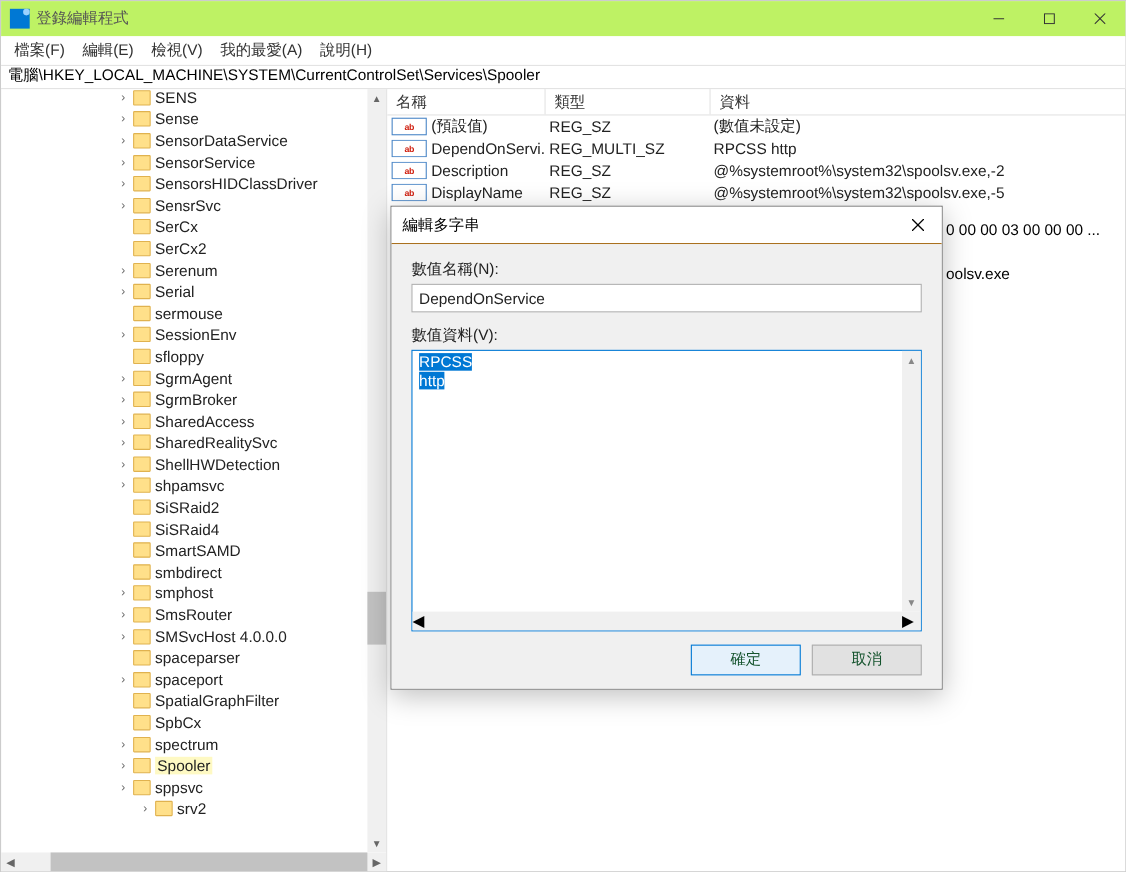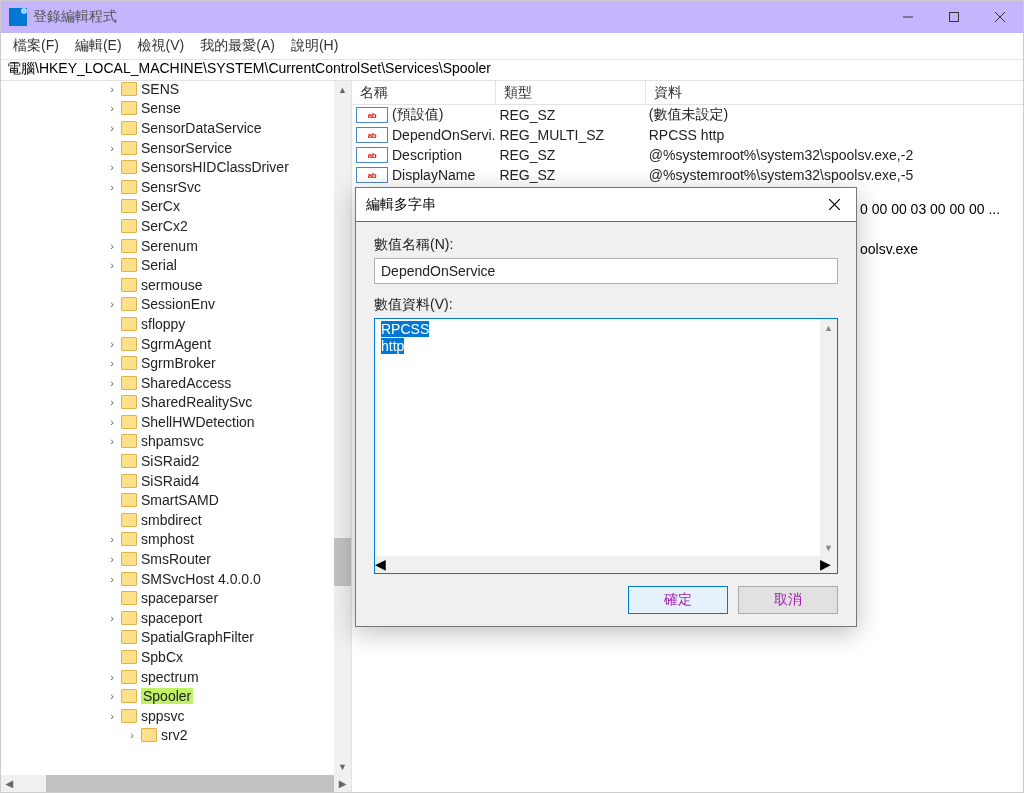--- a/index.html
+++ b/index.html
@@ -1,37 +1,37 @@
 <!DOCTYPE html>
 <html><head>
 <meta charset="utf-8">
 <style>
   * { box-sizing: border-box; margin: 0; padding: 0; font-family: "Microsoft JhengHei", "Segoe UI", sans-serif; font-size: 14px; }
   html, body { width: 1024px; height: 793px; overflow: hidden; background: #fff; }
   .window { width: 1024px; height: 793px; border: 1px solid #ccc; display: flex; flex-direction: column; background: #fff; }
-  .titlebar { height: 32px; background: #c4b5fd; display: flex; align-items: center; padding-left: 8px; }
+  .titlebar { height: 32px; background: #bef264; display: flex; align-items: center; padding-left: 8px; }
   .titlebar .appicon { width: 18px; height: 18px; background: #0078d4; display: inline-flex; align-items: center; justify-content: center; margin-right: 6px; position: relative; }
   .titlebar .appicon::after { content: ""; width:6px; height:6px; background:#9bd2ff; position:absolute; top:0; right:0; border-radius:50%; }
   .titlebar .title { color: #555; font-size: 14px; }
   .winctrls { margin-left: auto; display: flex; height: 100%; }
   .winctrls div { width: 46px; display: flex; align-items: center; justify-content: center; color: #555; font-size: 13px; }
   .menubar { height: 26px; display: flex; align-items: center; padding-left: 6px; gap: 4px; background: #fff; }
   .menubar .item { padding: 2px 6px; color: #333; }
   .addrbar { height: 22px; border-top: 1px solid #e3e3e3; border-bottom: 1px solid #e3e3e3; display: flex; align-items: flex-start; padding-left: 6px; background: #fff; }
   .content { flex: 1; display: flex; min-height: 0; }
   .treewrap { width: 351px; border-right: 1px solid #e3e3e3; display:flex; flex-direction:column; }
   .tree { flex:1; overflow: hidden; padding-top: 0; position:relative; }
   .treeclip { position:absolute; left:0; right:0; top:-2px; }
   .trow { display: flex; align-items: center; height: 19.6px; padding-left: 104px; white-space: nowrap; }
   .trow.indent1 { padding-left: 124px; }
   .chev { width: 14px; text-align: center; color: #666; font-size: 11px; }
   .chev.blank { color: transparent; }
   .fld { width: 16px; height: 14px; background: #ffe08a; border: 1px solid #e0b24f; border-radius: 1px; margin: 0 4px 0 2px; flex-shrink:0; }
   .trow .lab { color: #222; }
-  .trow.selected .lab { background: #bef264; padding: 0 2px; text-align: center; }
+  .trow.selected .lab { background: #fef9c3; padding: 0 2px; text-align: center; }
   .hsb { height: 17px; background: #f0f0f0; display:flex; }
   .hsb .thumb { margin-left:28px; width: 290px; height:100%; background:#c2c2c2; }
   .hsb .arrow { width:17px; display:flex; align-items:center; justify-content:center; color:#666; font-size:10px;}
   .list { flex: 1; position: relative; overflow: hidden; display:flex; flex-direction:column; }
   .lhdr { display: flex; height: 24px; border-bottom: 1px solid #e3e3e3; }
   .lhdr div { padding: 3px 8px; color: #333; border-right: 1px solid #e3e3e3; }
   .lrow { display: flex; height: 20px; align-items: center; }
   .lcell { padding: 0 4px; overflow: hidden; text-overflow: ellipsis; white-space: nowrap; color: #222; }
   .c1 { width: 144px; display:flex; align-items:center; }
   .c2 { width: 150px; }
@@ -44,21 +44,21 @@
   .dlg-close { margin-left:auto; width:44px; height:100%; display:flex; align-items:center; justify-content:center; color:#333; font-size:14px;}
   .dlg-body { flex:1; background:#f0f0f0; padding:14px 18px 12px 18px; display:flex; flex-direction:column; }
   .dlg-lab { color:#222; margin-bottom:4px; }
   .dlg-input { width:100%; height:26px; background:#fff; border:1px solid #b0b0b0; padding:2px 6px; color:#222; }
   .dlg-textarea { flex:1; padding:2px 6px; color:#000; line-height:17px; font-size:13px; }
   .dlg-textarea .sel { background:#0078d4; color:#fff; }
   .dlg-vsb { width:17px; background:#f0f0f0; display:flex; flex-direction:column; }
   .dlg-vsb .arrow { height:17px; display:flex; align-items:center; justify-content:center; color:#888; font-size:9px;}
   .dlg-hsb { height:17px; background:#f0f0f0; display:flex; }
   .dlg-btns { display:flex; justify-content:flex-end; gap:10px; margin-top:12px; }
-  .dlg-btn { width:100px; height:28px; border:1px solid #adadad; background:#e1e1e1; display:flex; align-items:center; justify-content:center; color:#a21caf; }
+  .dlg-btn { width:100px; height:28px; border:1px solid #adadad; background:#e1e1e1; display:flex; align-items:center; justify-content:center; color:#14532d; }
   .dlg-btn.default { border:1px solid #0078d4; background:#e5f1fb; }
   .tv-scroll { position:absolute; right:0; top:0; width:17px; height:100%; background:#f0f0f0; display:flex; flex-direction:column;}
   .tv-scroll .arrow { height:17px; display:flex; align-items:center; justify-content:center; color:#666; font-size:9px;}
   .tv-scroll .track { flex:1; position:relative; }
   .tv-scroll .thumb { position:absolute; left:0; right:0; top:440px; height:48px; background:#c2c2c2; }
 </style>
 </head>
 <body>
 
 <div class="window">

